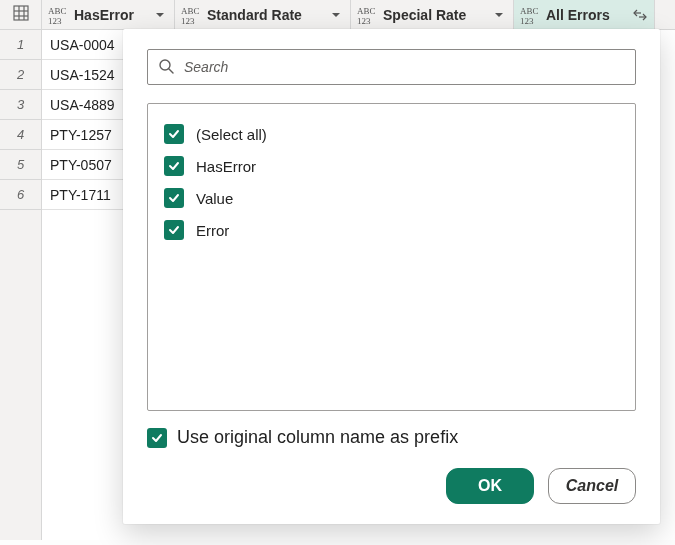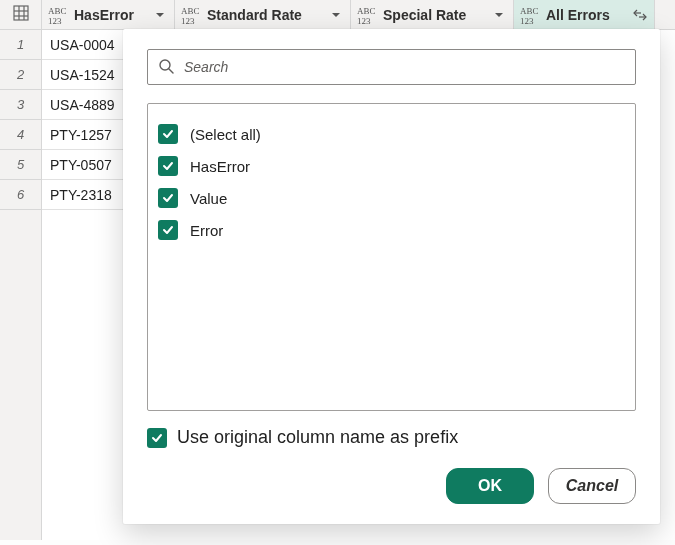--- a/index.html
+++ b/index.html
@@ -86,21 +86,21 @@
   .search input {
     border: none; outline: none; flex: 1;
     font-size: 14px; color: #222; background: transparent;
   }
   .search input::placeholder { color: #605e5c; font-style: italic; }
   .listbox {
     margin-top: 18px;
     border: 1px solid #a19f9d;
     border-radius: 2px;
     flex: 1 1 auto;
-    padding: 14px 8px;
+    padding: 14px 14px;
     overflow: auto;
     text-align: right;
   }
   .opt {
     display: flex; align-items: center; gap: 12px;
     padding: 6px 2px;
     font-size: 15px;
   }
   .chk {
     width: 20px; height: 20px;
@@ -225,21 +225,21 @@
     <div class="cell"></div>
     <div class="cell"></div>
     <div class="blank-cell"></div>
     <div class="rownum">5</div>
     <div class="cell">PTY-0507</div>
     <div class="cell"></div>
     <div class="cell"></div>
     <div class="cell"></div>
     <div class="blank-cell"></div>
     <div class="rownum">6</div>
-    <div class="cell">PTY-2318</div>
+    <div class="cell">PTY-1711</div>
     <div class="cell"></div>
     <div class="cell"></div>
     <div class="cell"></div>
     <div class="blank-cell"></div>
     <div class="blank-rownum"></div>
     <div class="blank-cell"></div>
     <div class="blank-cell"></div>
     <div class="blank-cell"></div>
     <div class="blank-cell"></div>
     <div class="blank-cell"></div>

